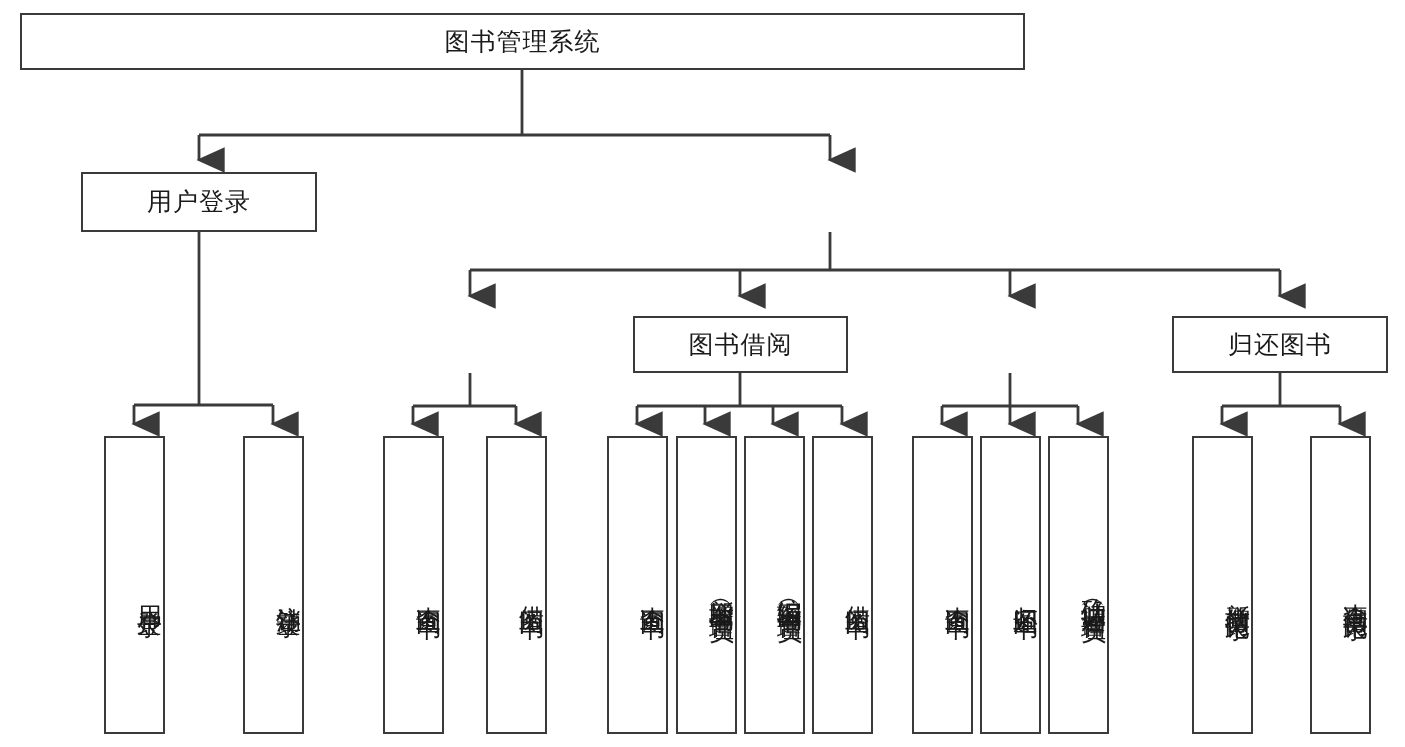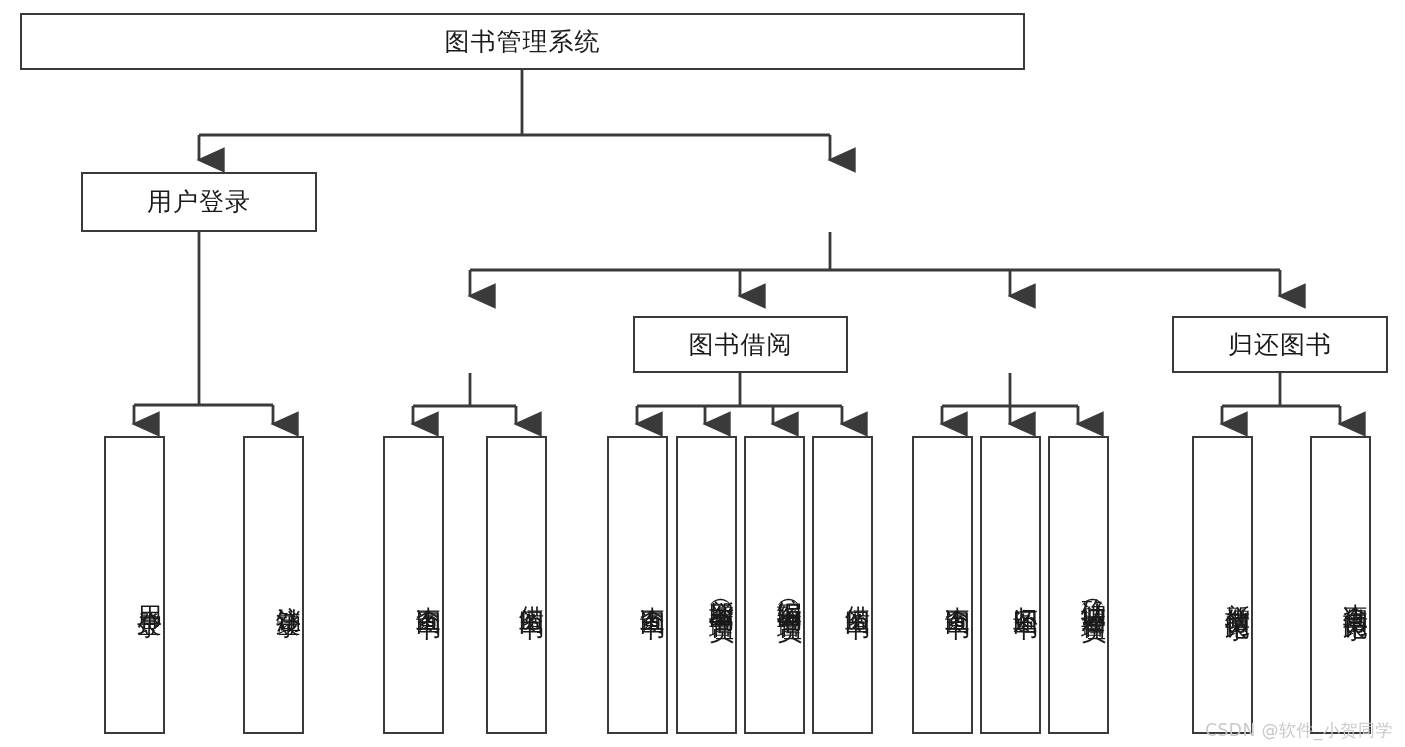--- a/index.html
+++ b/index.html
@@ -176,15 +176,14 @@
     <span class="vtext">确认归还（管理员）</span>
   </div>
 
   <div class="node v" style="left:1192px; top:436px; width:61px; height:298px;">
     <span class="vtext">新增借阅记录</span>
   </div>
   <div class="node v" style="left:1310px; top:436px; width:61px; height:298px;">
     <span class="vtext">查询借阅记录</span>
   </div>
 
-  <div class="watermark">CSDN @软件_小贺同学</div>
 
 </div>
 
 </body></html>

